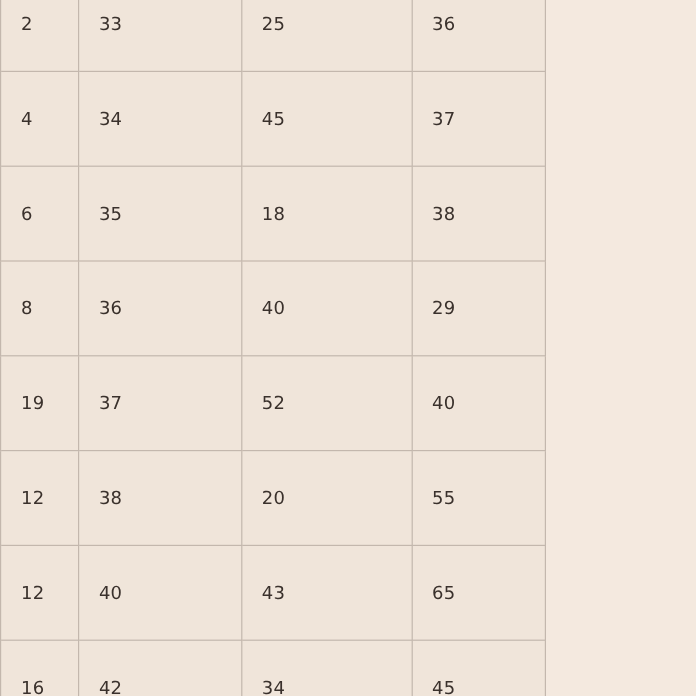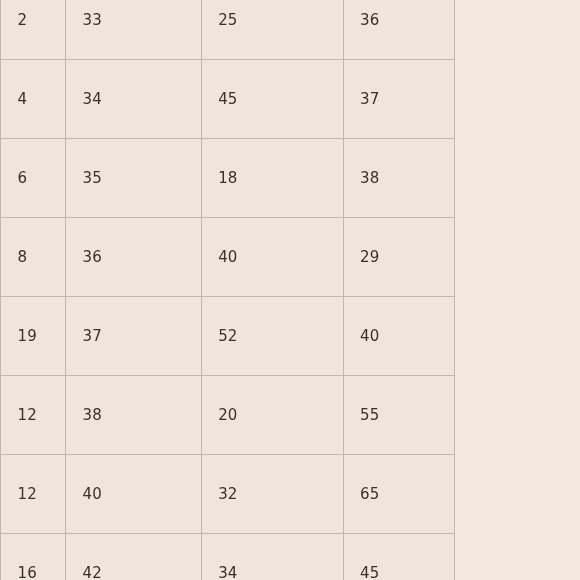--- a/index.html
+++ b/index.html
@@ -106,21 +106,21 @@
         <td class="col-a">12</td>
         <td class="col-b">38</td>
         <td class="col-c">20</td>
         <td class="col-d">55</td>
       </tr>
 
       <tr>
         <td class="col-pre"></td>
         <td class="col-a">12</td>
         <td class="col-b">40</td>
-        <td class="col-c">32</td>
+        <td class="col-c">43</td>
         <td class="col-d">65</td>
       </tr>
 
       <tr>
         <td class="col-pre"></td>
         <td class="col-a">16</td>
         <td class="col-b">42</td>
         <td class="col-c">34</td>
         <td class="col-d">45</td>
       </tr>

